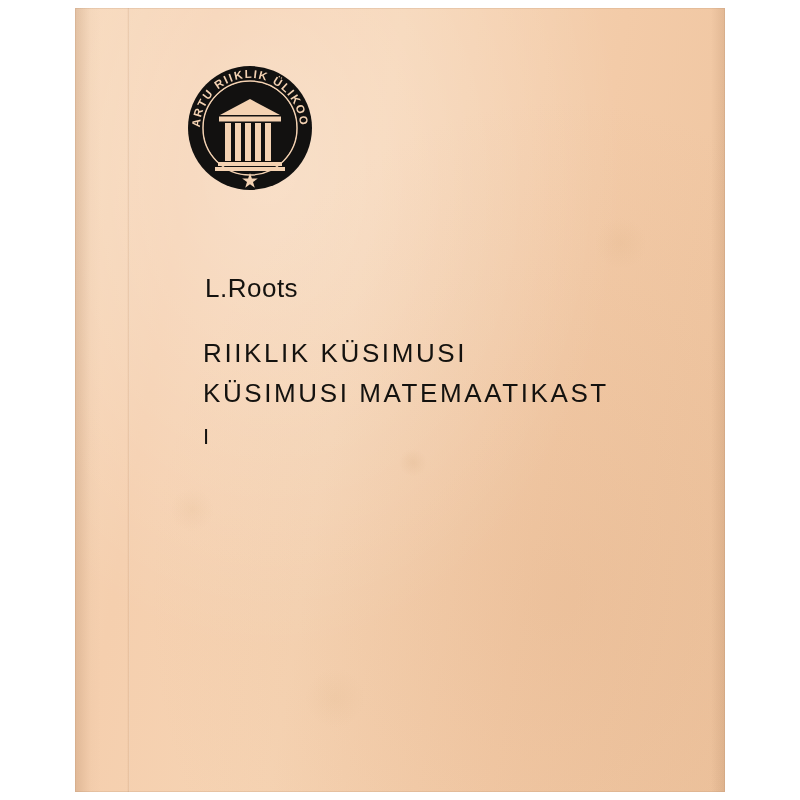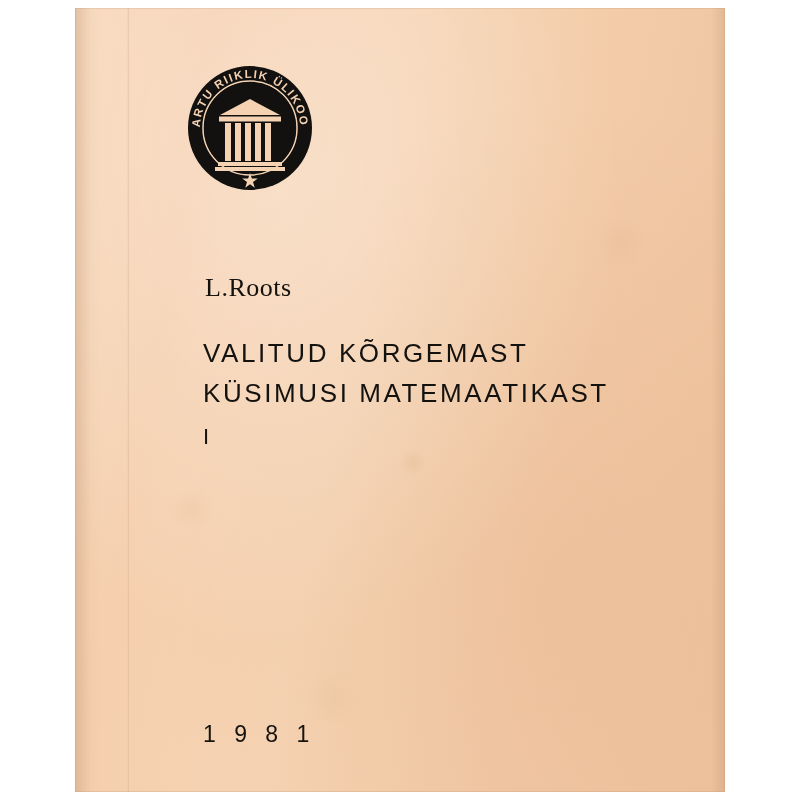--- a/index.html
+++ b/index.html
@@ -83,21 +83,21 @@
   #emblem svg { display:block; }
 
   
   #author {
     position: absolute;
     left: 130px;
     top: 265px;
     font-size: 26px;
     letter-spacing: 0.5px;
     color: #14120f;
-    font-family: Liberation Serif, serif;
+    font-family: Liberation Sans, sans-serif;
   }
   #title-block {
     position: absolute;
     left: 128px;
     top: 325px;
     color: #14120f;
   }
   .title-line {
     font-size: 26px;
     letter-spacing: 2.6px;
@@ -161,21 +161,20 @@
           <rect x="30" y="104" width="70" height="4"></rect>
         </g>
 
         <polygon fill="#f4d2b2" points="65,110 66.9,115.6 72.8,115.6 68.0,119.1 69.8,124.7 65,121.2 60.2,124.7 62.0,119.1 57.2,115.6 63.1,115.6"></polygon>
       </svg>
     </div>
 
     <div id="author">L.Roots</div>
 
     <div id="title-block">
-      <div class="title-line">VALITUD KÕRGEMAST</div>
+      <div class="title-line">RIIKLIK KÜSIMUSI</div>
       <div class="title-line">KÜSIMUSI MATEMAATIKAST</div>
       <div class="title-line volume-line">I</div>
     </div>
 
-    <div id="year">1 9 8 1</div>
   </div>
 
 </div>
 
 </body></html>

